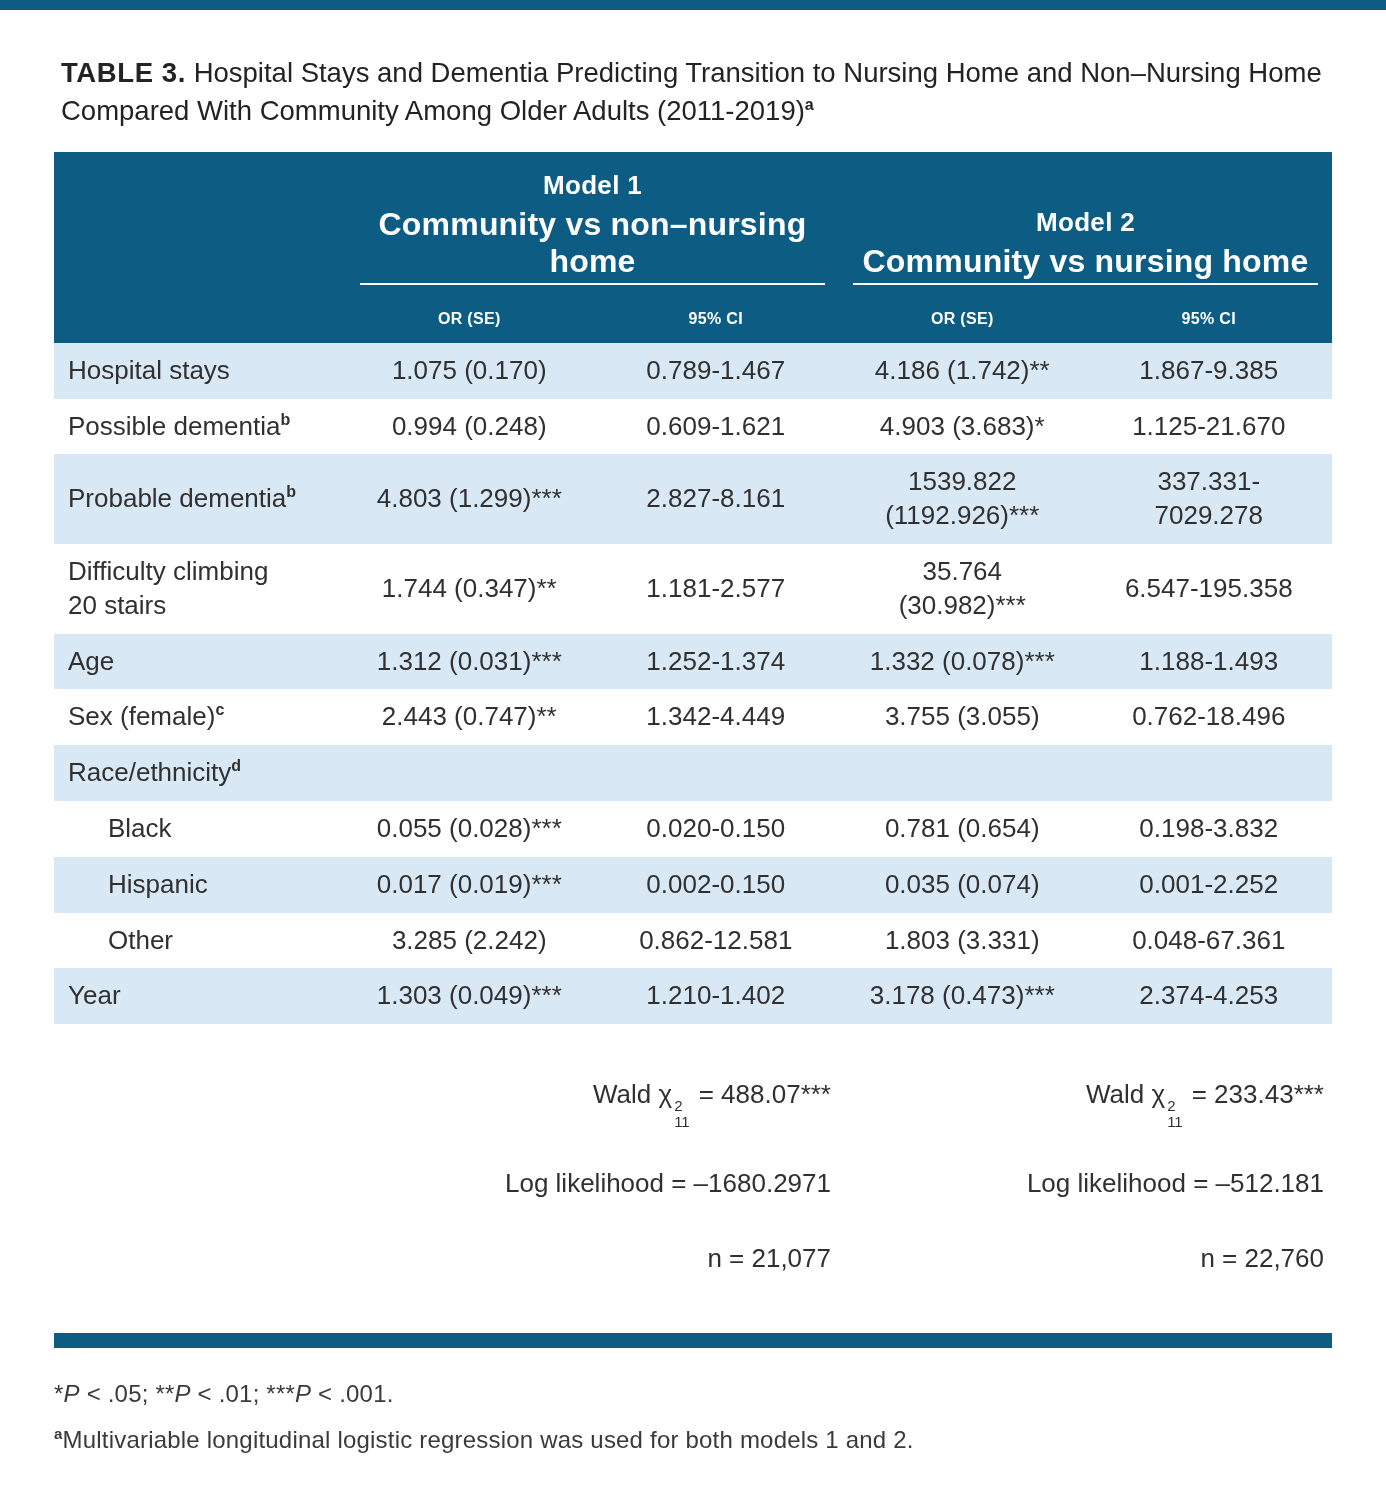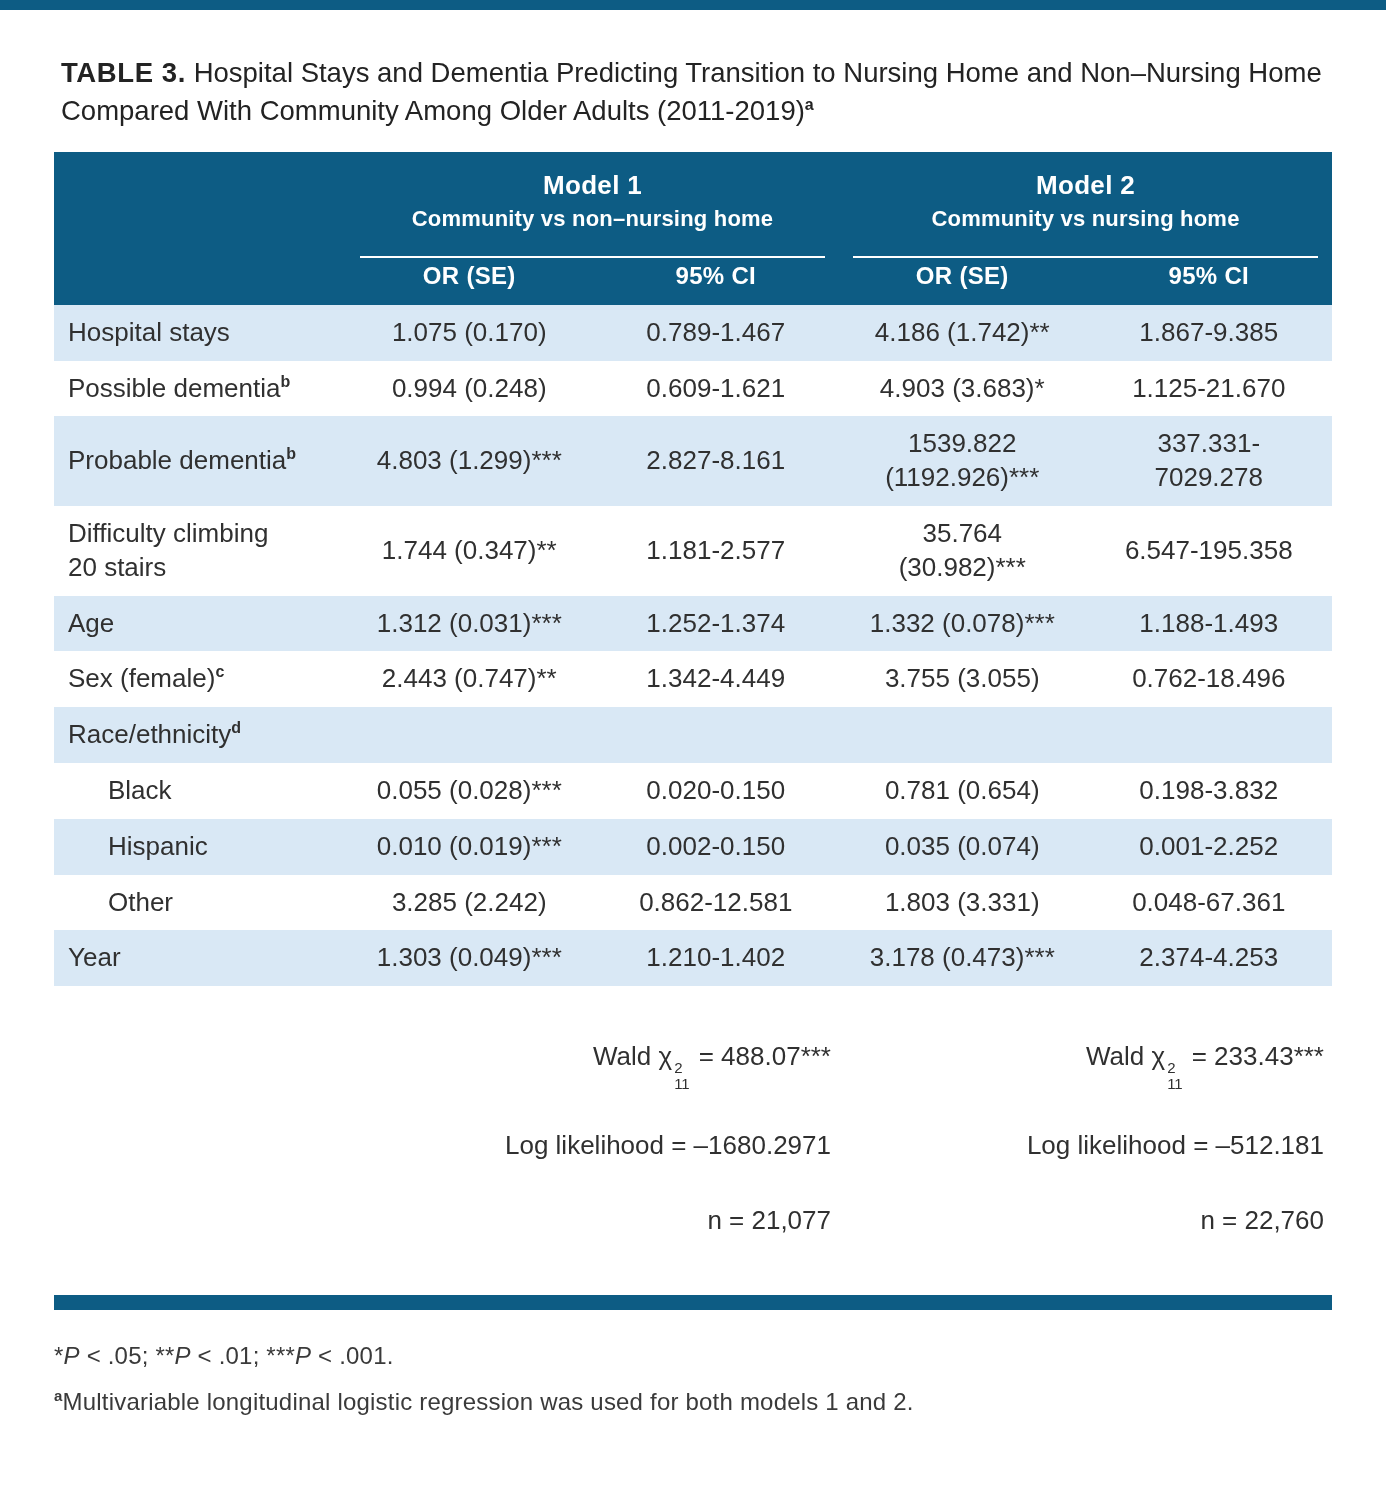--- a/index.html
+++ b/index.html
@@ -20,24 +20,24 @@
   .content{padding:0 54px;}
   .title{margin:44px 7px 22px;font-size:27.5px;line-height:1.38;color:#232323;}
   .title-label{font-weight:700;letter-spacing:.6px;}
   .title sup{font-weight:700;font-size:16px;}
 
   table.data-table{width:1278px;border-collapse:collapse;table-layout:fixed;}
   col.c-label{width:292px;}
   thead th{background:var(--header-bg);color:#fff;font-weight:700;vertical-align:bottom;}
   th.corner{padding:0;}
   .model-head{padding:0;}
-  .model-inner{margin:0 14px;padding:18px 0 24px;border-bottom:2.5px solid #ffffff;}
+  .model-inner{margin:0 14px;padding:18px 0 3px;border-bottom:2.5px solid #ffffff;}
   .model-name{font-size:26px;letter-spacing:.3px;}
-  .model-sub{font-size:22px;margin-top:5px;letter-spacing:.2px;}
-  .colhead{font-size:24px;padding:4px 0 15px;letter-spacing:.3px;}
+  .model-sub{font-size:32px;margin-top:5px;letter-spacing:.2px;}
+  .colhead{font-size:16px;padding:25px 0 15px;letter-spacing:.3px;}
 
   tbody td{
     font-size:26px;text-align:center;padding:11px 8px;
     white-space:pre-line;line-height:1.3;vertical-align:middle;
   }
   tbody tr:nth-child(odd){background:var(--row-alt);}
   td.label{text-align:left;padding-left:14px;}
   td.label.indent{padding-left:54px;}
   sup.lbl-sup{font-weight:700;font-size:16px;}
 
@@ -151,21 +151,21 @@
         </tr>
         <tr>
           <td class="label indent"><span>Black</span><sup class="lbl-sup"></sup></td>
           <td>0.055 (0.028)***</td>
           <td>0.020-0.150</td>
           <td>0.781 (0.654)</td>
           <td>0.198-3.832</td>
         </tr>
         <tr>
           <td class="label indent"><span>Hispanic</span><sup class="lbl-sup"></sup></td>
-          <td>0.010 (0.019)***</td>
+          <td>0.017 (0.019)***</td>
           <td>0.002-0.150</td>
           <td>0.035 (0.074)</td>
           <td>0.001-2.252</td>
         </tr>
         <tr>
           <td class="label indent"><span>Other</span><sup class="lbl-sup"></sup></td>
           <td>3.285 (2.242)</td>
           <td>0.862-12.581</td>
           <td>1.803 (3.331)</td>
           <td>0.048-67.361</td>

